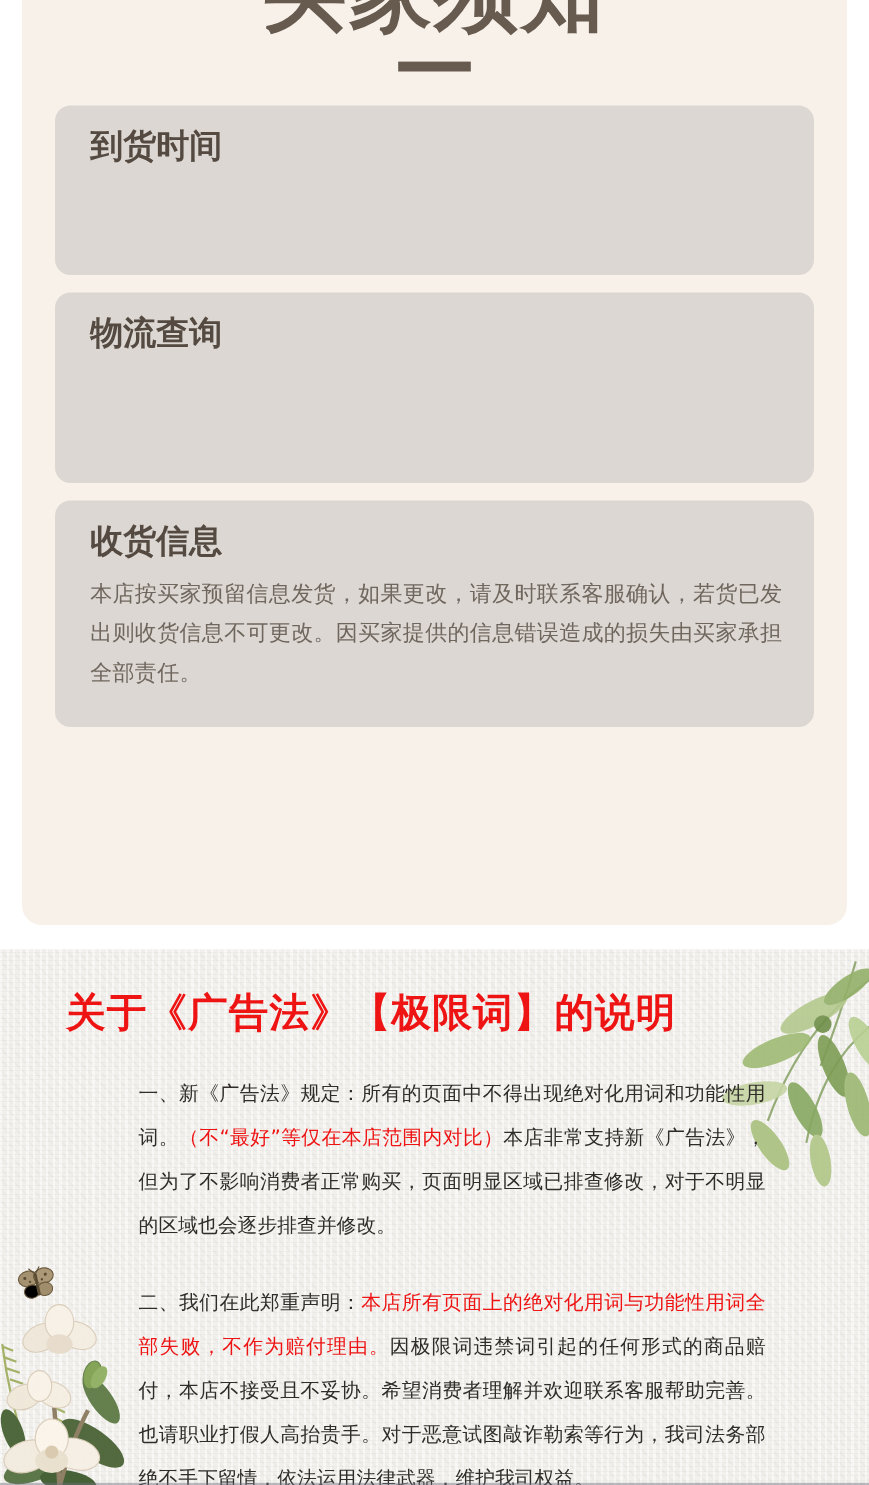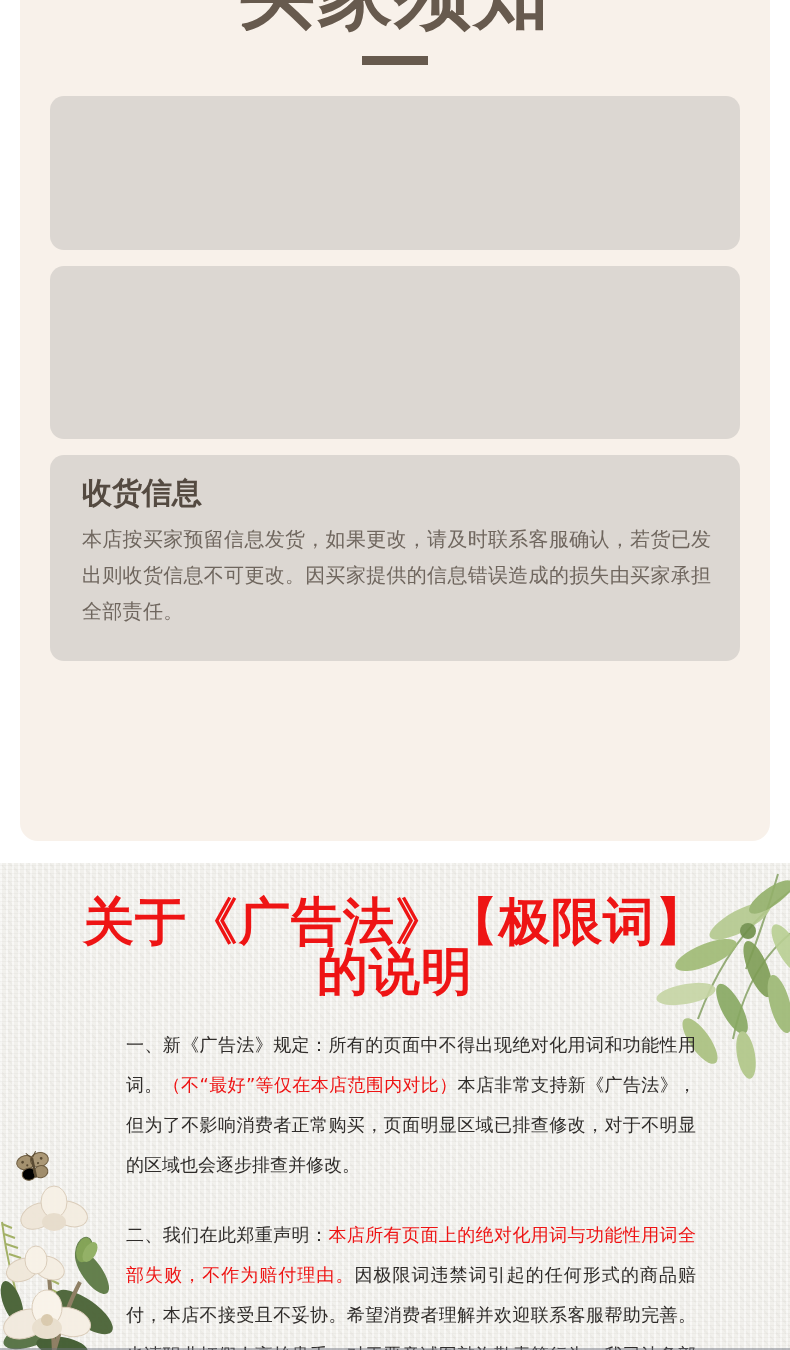--- a/index.html
+++ b/index.html
@@ -36,22 +36,22 @@
   
   .adlaw{
     position:absolute;left:0;top:863px;width:790px;height:487px;overflow:hidden;
     background-color:#f1f0ec;
     background-image:
       repeating-linear-gradient(0deg, rgba(160,155,145,.07) 0 1px, transparent 1px 4px),
       repeating-linear-gradient(90deg, rgba(255,255,255,.55) 0 2px, transparent 2px 6px),
       repeating-linear-gradient(45deg, rgba(150,145,135,.05) 0 2px, transparent 2px 7px);
   }
   .adlaw-title{
-    position:relative;z-index:2;margin:34px 60px 0;text-align:center;
-    font-size:51px;line-height:50px;font-weight:bold;color:#ee1414;letter-spacing:1px;
+    position:relative;z-index:2;margin:34px 60px 0;text-align:left;
+    font-size:36px;line-height:50px;font-weight:bold;color:#ee1414;letter-spacing:1px;
   }
   .adlaw-text{position:relative;z-index:2;margin:28px 82px 0 114px;width:594px;}
   .adlaw-para{
     margin:12px;font-size:18px;line-height:40px;color:#2f2c2a;text-align:justify;
   }
   .adlaw-para + .adlaw-para{margin-top:30px;}
   .seg-red{color:#ee1414;}
   
   .deco{position:absolute;z-index:1;}
   .deco-leaves{right:-8px;top:6px;}
@@ -63,22 +63,24 @@
 <body>
 
 <section class="cream-panel">
   <div class="title-clip">
     <h1 class="page-title">买家须知</h1>
   </div>
   <div class="title-dash"></div>
 
   <div class="cards">
     <div class="card h1">
+      <h2 class="card-title">到货时间</h2>
     </div>
     <div class="card h2">
+      <h2 class="card-title">物流查询</h2>
     </div>
     <div class="card h3">
       <h2 class="card-title">收货信息</h2>
       <p class="card-body">本店按买家预留信息发货，如果更改，请及时联系客服确认，若货已发出则收货信息不可更改。因买家提供的信息错误造成的损失由买家承担全部责任。</p>
     </div>
   </div>
 </section>
 
 <section class="adlaw">
 

